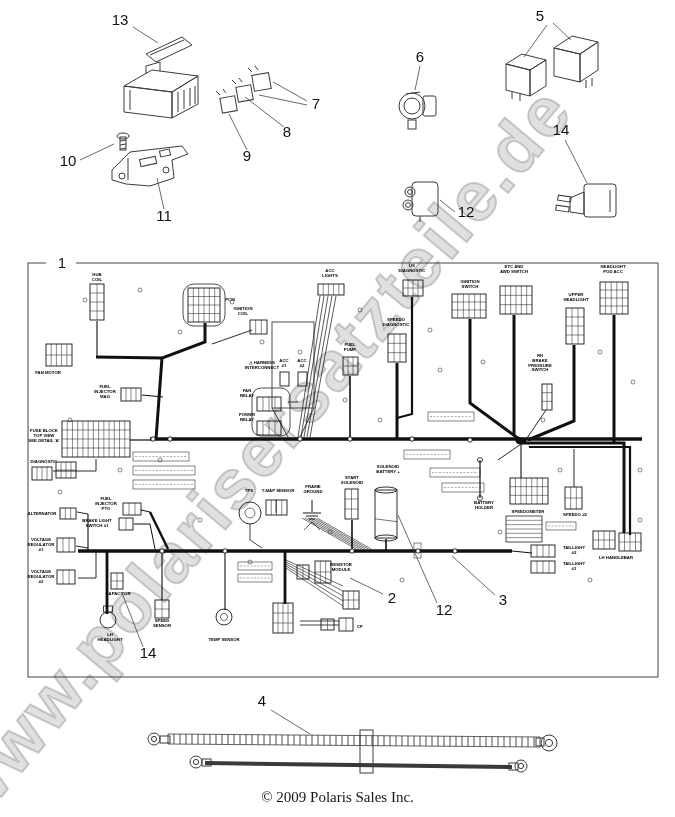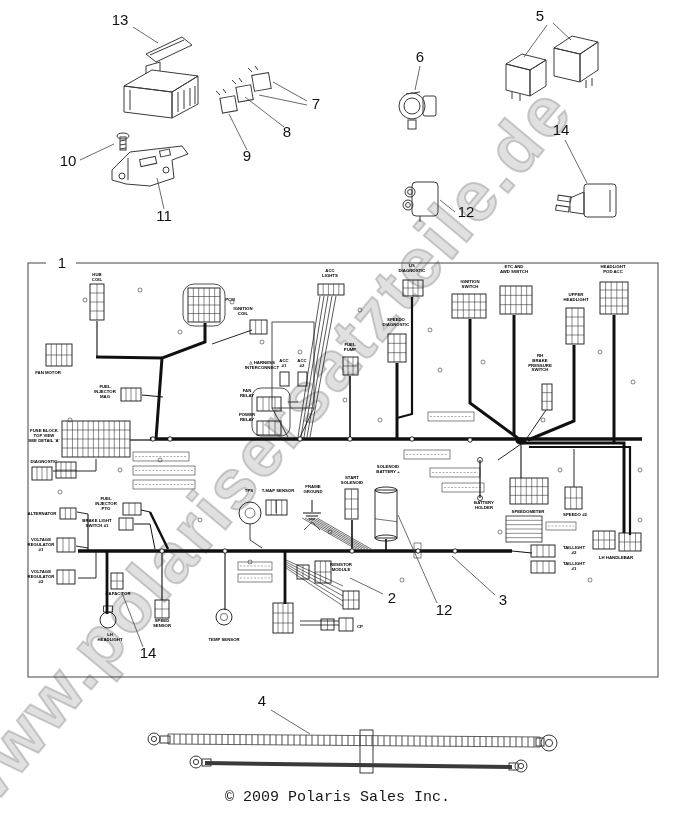--- a/index.html
+++ b/index.html
@@ -5,21 +5,21 @@
   html,body{margin:0;padding:0;background:#fff;}
   .page{position:relative;width:675px;height:817px;background:#fff;overflow:hidden;
         font-family:"Liberation Sans",sans-serif;}
   .watermark{position:absolute;left:-70px;top:782px;z-index:1;white-space:nowrap;
         transform:rotate(-50deg);transform-origin:0 0;
         font-family:"Liberation Sans",sans-serif;font-weight:bold;font-size:70px;letter-spacing:3px;
         color:rgba(199,199,199,0.55);-webkit-text-stroke:2px rgba(160,160,160,0.55);
         pointer-events:none;}
   svg.scene{position:absolute;left:0;top:0;z-index:2;}
   .copyright{position:absolute;left:0;top:789px;width:675px;text-align:center;z-index:3;
-        font-family:Liberation Mono, monospace;font-size:15px;color:#161616;}
+        font-family:Liberation Serif, serif;font-size:15px;color:#161616;}
   text{font-family:"Liberation Sans",sans-serif;}
   .complabel{font-weight:bold;}
 </style>
 </head>
 <body>
 
 <div class="page">
 
   <div class="watermark">www.polarisersatzteile.de</div>
 

